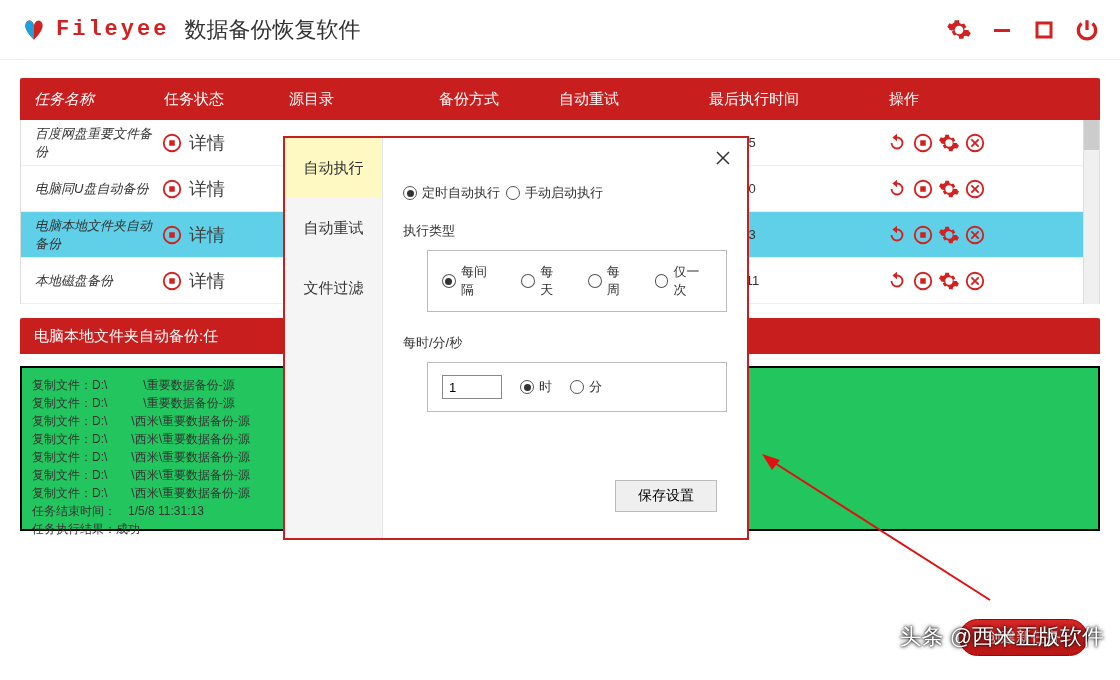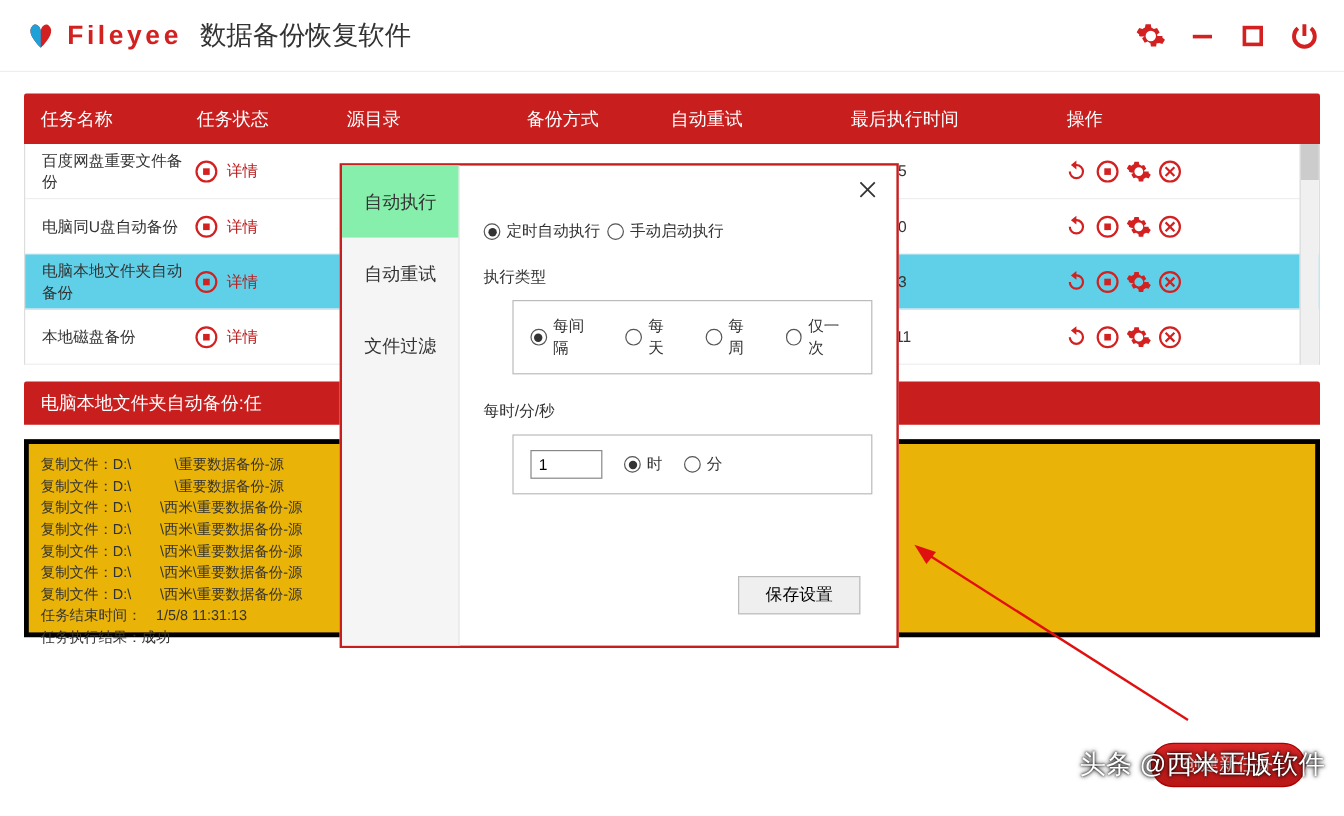--- a/index.html
+++ b/index.html
@@ -1,57 +1,57 @@
 <!DOCTYPE html>
 <html><head>
 <meta charset="utf-8">
 <style>
 * { box-sizing: border-box; margin: 0; padding: 0; }
 body { font-family: "Microsoft YaHei", sans-serif; background: #fff; width: 1120px; height: 680px; overflow: hidden; position: relative; }
 
 .titlebar { height: 60px; display: flex; align-items: center; padding: 0 20px; border-bottom: 1px solid #eee; }
-.logo { display: flex; align-items: center; gap: 8px; }
+.logo { display: flex; align-items: center; gap: 8px; font-family: Liberation Mono, monospace; }
 .logo-icon { width: 28px; height: 28px; }
 .logo-text { font-size: 22px; font-weight: bold; color: #d32020; letter-spacing: 3px; }
 .app-subtitle { font-size: 22px; color: #333; margin-left: 15px; }
 .window-controls { margin-left: auto; display: flex; gap: 18px; align-items: center; }
 .window-controls svg { cursor: pointer; }
 
 .content { padding: 18px 20px 0 20px; }
 .task-header { background: #c81e1e; color: #fff; display: flex; height: 42px; align-items: center; font-size: 15px; border-radius: 2px 2px 0 0; }
 .task-header > div { padding: 0 4px; }
-.col-name { width: 140px; padding-left: 14px !important; }
+.col-name { width: 140px; padding-left: 14px !important; font-style: italic; }
 .col-status { width: 125px; }
 .col-src { width: 150px; }
 .col-mode { width: 120px; }
 .col-dst { width: 150px; }
 .col-time { width: 180px; }
 .col-ops { flex: 1; }
 
 .task-rows { border-left: 1px solid #ddd; border-right: 1px solid #ddd; position: relative; }
 .task-row { display: flex; height: 46px; align-items: center; border-bottom: 1px solid #eee; font-size: 13px; color: #333; }
 .task-row.selected { background: #5fd0e8; }
 .task-row .col-name { padding-left: 14px; font-size: 13px; }
 .status-cell { display: flex; align-items: center; gap: 6px; }
 .stop-icon, .op-icon { width: 22px; height: 22px; display: inline-flex; align-items: center; justify-content: center; }
-.detail-link { color: #b91c1c; font-size: 13px; }
+.detail-link { color: #404040; font-size: 18px; }
 .time-cell { font-size: 13px; }
 .ops-cell { display: flex; gap: 4px; align-items: center; }
 .scrollbar-stub { position: absolute; right: 0; top: 0; width: 16px; height: 100%; background: #f0f0f0; border-left: 1px solid #ddd; }
 .scrollbar-stub .thumb { background: #ccc; width: 100%; height: 30px; }
 
 .log-header { background: #c81e1e; color: #fff; height: 36px; display: flex; align-items: center; padding-left: 14px; font-size: 15px; margin-top: 14px; border-radius: 2px 2px 0 0; }
-.log-box { border: 4px solid #000000; margin-top: 12px; padding: 8px 10px; font-size: 12px; line-height: 18px; color: #333; height: 165px; position: relative; background: #eab308; }
+.log-box { border: 2px solid #000000; margin-top: 12px; padding: 8px 10px; font-size: 12px; line-height: 18px; color: #333; height: 165px; position: relative; background: #22c55e; }
 
 .create-btn { position: absolute; right: 32px; bottom: 24px; background: linear-gradient(#d82626,#b81616); color: #fff; border: 1px solid #a00; border-radius: 20px; padding: 8px 26px; font-size: 15px; cursor: pointer; }
 
 .modal { position: absolute; left: 283px; top: 136px; width: 466px; height: 404px; background: #fff; border: 2px solid #c81e1e; display: flex; z-index: 50; }
 .modal-sidebar { width: 110px; background: #f5f5f5; border-right: 1px solid #e5e5e5; }
 .modal-sidebar .tab { height: 60px; display: flex; align-items: center; justify-content: center; font-size: 15px; color: #333; cursor: pointer; }
-.modal-sidebar .tab.active { background: #86efac; }
+.modal-sidebar .tab.active { background: #fef9c3; }
 .modal-body { flex: 1; padding: 20px 20px; position: relative; font-size: 13px; color: #333; }
 .modal-close { position: absolute; right: 14px; top: 10px; cursor: pointer; }
 .radio-row { display: flex; gap: 6px; align-items: center; margin: 26px 0 20px 0; }
 .radio-item { display: flex; align-items: center; gap: 5px; }
 .section-label { margin: 6px 0 10px 0; }
 .radio-box { border: 1px solid #bbb; padding: 12px 14px; display: flex; gap: 22px; align-items: center; width: 300px; margin-left: 24px; }
 .time-input { border: 1px solid #888; width: 60px; height: 24px; padding: 0 6px; font-size: 13px; }
 .time-row { display: flex; gap: 18px; align-items: center; margin-top: 10px; }
 .save-btn { position: absolute; right: 30px; bottom: 26px; background: #efefef; border: 1px solid #bbb; padding: 6px 22px; font-size: 14px; cursor: pointer; }
 

